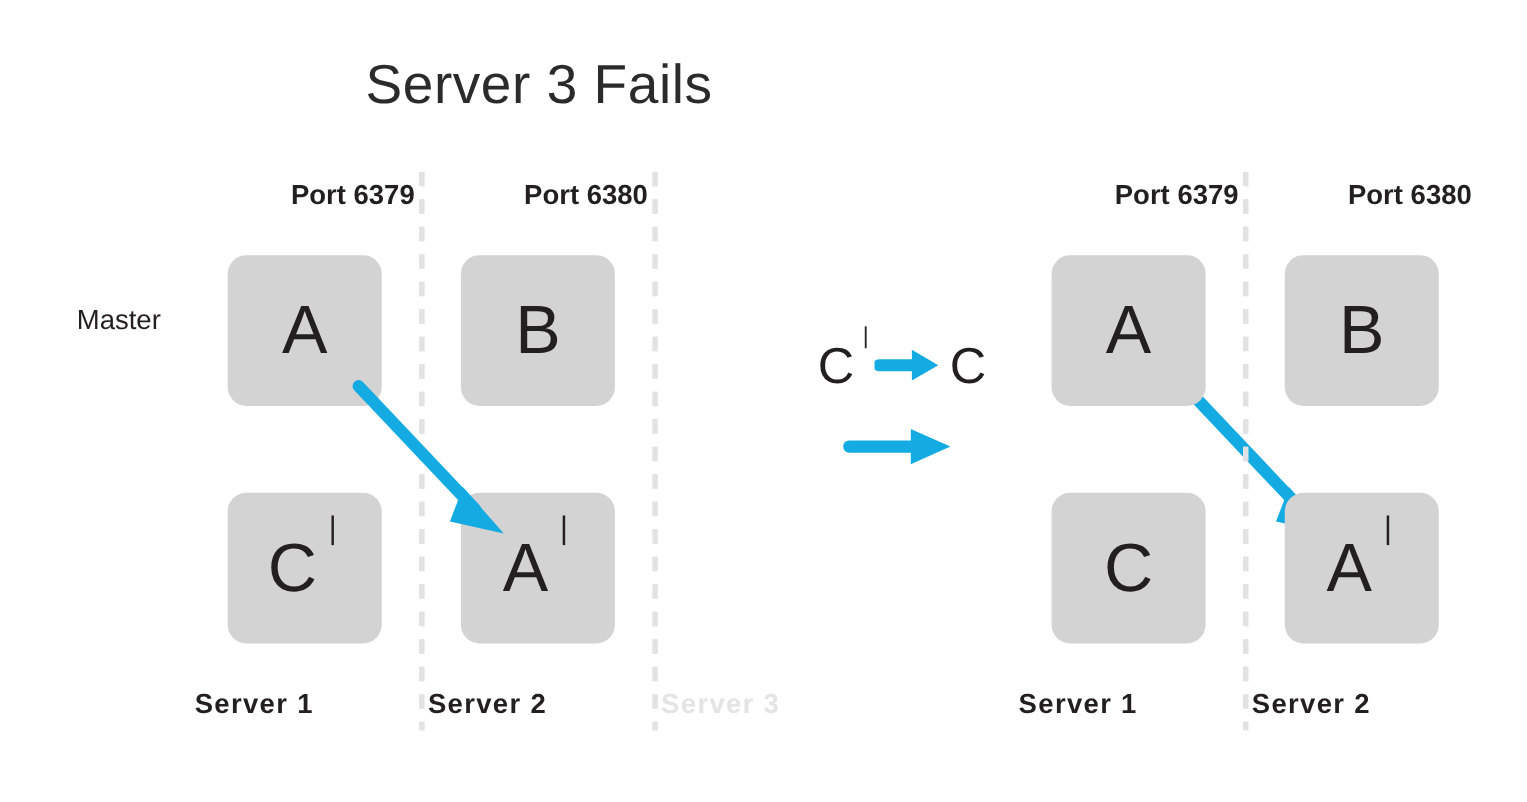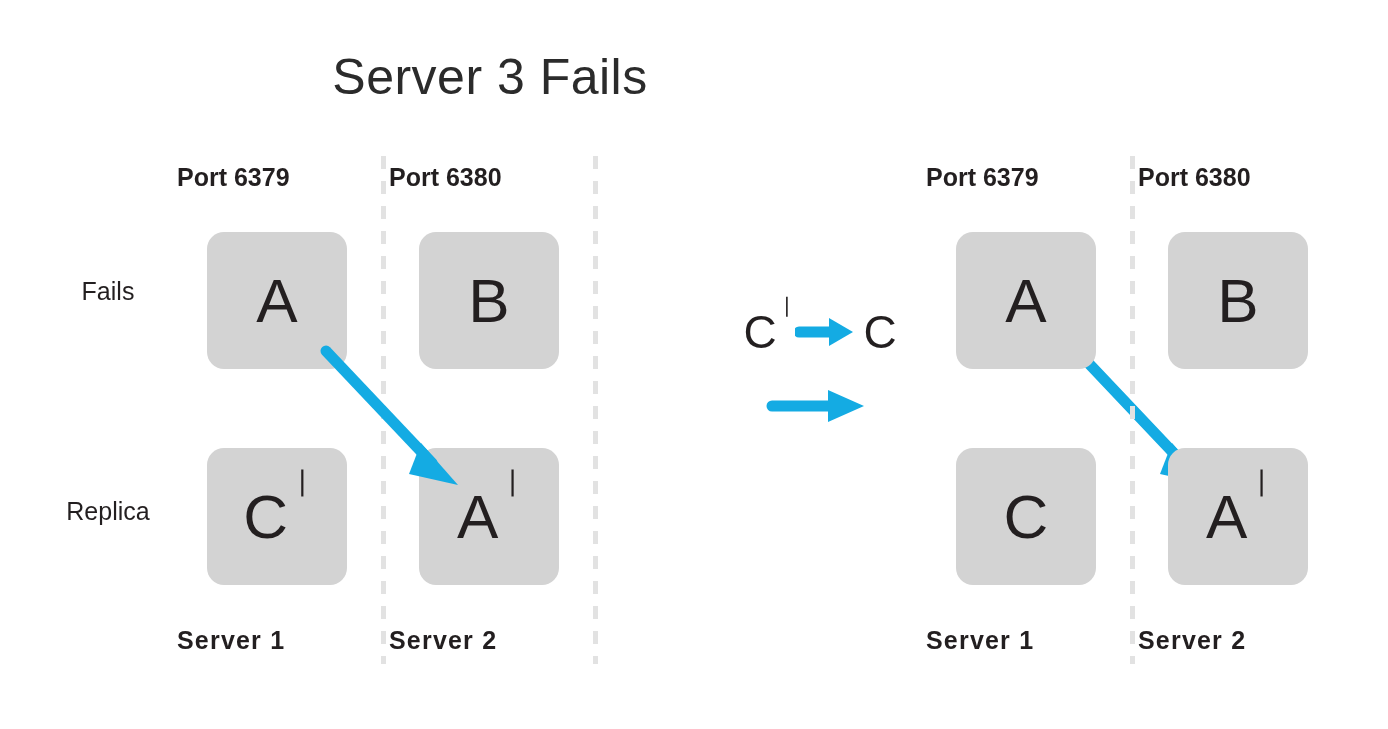--- a/index.html
+++ b/index.html
@@ -45,21 +45,21 @@
     font-weight: 400;
     color: #231f20;
   }
   .row-label.master  { top: 277px; }
   .row-label.replica { top: 497px; }
 
   
   .port-label {
     position: absolute;
     width: 200px;
-    text-align: left;
+    text-align: right;
     top: 163px;
     font-size: 25px;
     font-weight: 700;
     color: #231f20;
   }
 
   
   .server-label {
     position: absolute;
     width: 200px;
@@ -144,22 +144,21 @@
     pointer-events: none;
   }
 </style>
 </head>
 <body>
 
 <div id="canvas">
 
   <div class="title">Server 3 Fails</div>
 
-  <div class="row-label master">Fails</div>
-  <div class="row-label replica">Replica</div>
+  <div class="row-label master">Master</div>
 
   <div class="port-label" style="left:177px;">Port 6379</div>
   <div class="node" style="left:207px; top:232px;">
     <span class="glyph"><span>A</span><sup class="prime"></sup></span>
   </div>
   <div class="node" style="left:207px; top:448px;">
     <span class="glyph"><span>C</span><sup class="prime">❘</sup></span>
   </div>
   <div class="server-label" style="left:177px;">Server 1</div>
 
@@ -169,20 +168,21 @@
   <div class="node" style="left:419px; top:232px;">
     <span class="glyph"><span>B</span><sup class="prime"></sup></span>
   </div>
   <div class="node" style="left:419px; top:448px;">
     <span class="glyph"><span>A</span><sup class="prime">❘</sup></span>
   </div>
   <div class="server-label" style="left:389px;">Server 2</div>
 
   <div class="divider" style="left:593px;"></div>
 
+  <div class="server-label faded" style="left:601px;">Server 3</div>
 
   <div class="center-anno">
     <span class="txt"><span>C</span><sup class="prime">❘</sup></span>
     <svg width="62" height="34" viewBox="0 0 62 34" style="margin:0 6px 0 2px;">
       <line x1="4" y1="17" x2="40" y2="17" stroke="#14abe3" stroke-width="11" stroke-linecap="round"></line>
       <polygon points="34,3 58,17 34,31" fill="#14abe3"></polygon>
     </svg>
     <span class="txt">C</span>
   </div>
 

